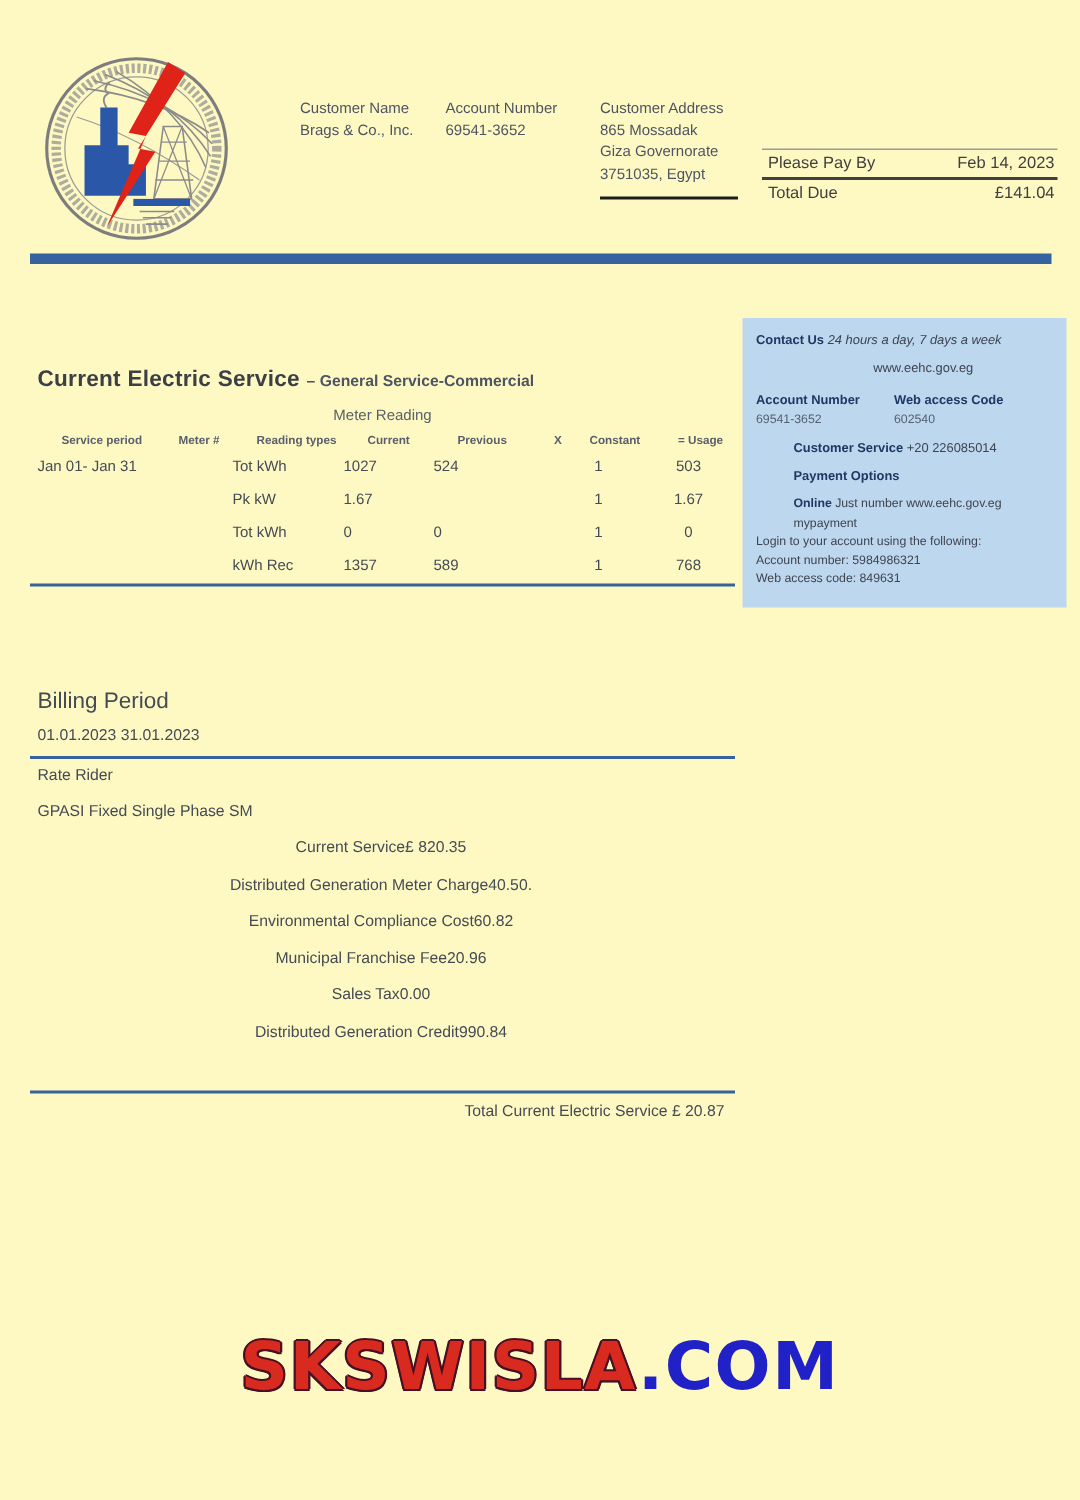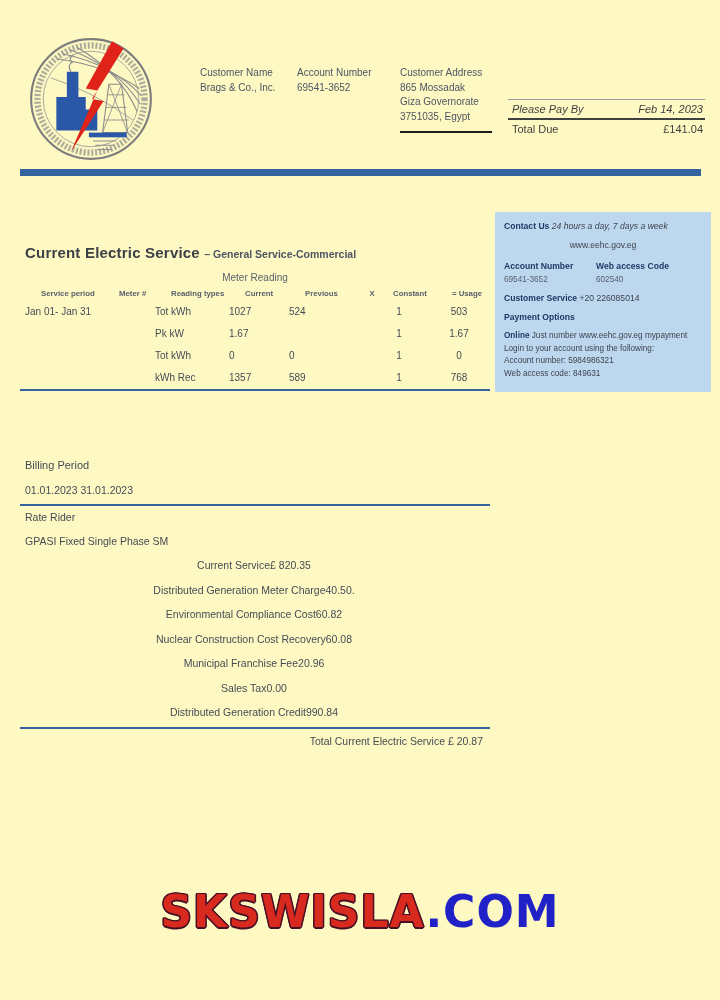--- a/index.html
+++ b/index.html
@@ -18,36 +18,36 @@
 
   .info-col { position: absolute; top: 66px; font-size: 10px; color: #4d5564; line-height: 14.5px; }
   .info-col .lbl { color: #4d5564; }
   .col-name { left: 200px; width: 94px; }
   .col-account { left: 297px; width: 98px; }
   .col-address { left: 400px; width: 94px; }
   .address-underline { position: absolute; left: 400px; top: 131px; width: 92px; height: 2px; background: #1c1c1c; }
 
   .paybox { position: absolute; left: 508px; top: 99px; width: 197px; font-size: 11px; color: #404040; }
   .paybox .row { display: flex; justify-content: space-between; padding: 3px 2px 3px 4px; }
-  .paybox .row1 { border-top: 1px solid #9a9a9a; border-bottom: 2px solid #404040; font-style: italic; }
+  .paybox .row1 { border-top: 1px solid #9a9a9a; border-bottom: 2px solid #404040; }
 
   .bluebar { position: absolute; left: 20px; top: 169px; width: 681px; height: 7px; background: #3563A0; }
 
   
   .contactbox {
     position: absolute; left: 495px; top: 212px; width: 216px;
     background: #BDD7EE; padding: 8px 9px 12px 9px;
     font-size: 8.6px; color: #3d4450; line-height: 13px;
   }
   .contactbox .b { font-weight: bold; color: #1F3864; }
   .contactbox .i { font-style: italic; }
   .contactbox .center { text-align: center; }
   .contactbox .pair { display: flex; }
   .contactbox .pair > span:first-child { width: 92px; }
-  .contactbox .gap-s { margin-top: 6px; }
+  .contactbox .gap-s { margin-top: 6px; margin-left: 25px; }
   .contactbox .gap-m { margin-top: 8px; }
   .contactbox .val { color: #55606e; font-size: 8.2px; }
   .contactbox .small { font-size: 8.2px; line-height: 12.5px; }
 
   
   .svc-title { position: absolute; left: 25px; top: 244px; color: #3b3f46; }
   .svc-title .main { font-size: 15px; font-weight: bold; letter-spacing: 0.2px; }
   .svc-title .suffix { font-size: 10.5px; font-weight: bold; color: #4d5564; }
 
   .meter-reading-lbl { position: absolute; left: 25px; top: 272px; width: 460px; text-align: center; font-size: 10px; color: #595f6b; }
@@ -55,21 +55,21 @@
   .meter-table { position: absolute; left: 25px; top: 289px; width: 460px; display: grid;
     grid-template-columns: 78px 52px 74px 60px 62px 26px 56px 52px; }
   .meter-table .h { font-size: 7.8px; font-weight: bold; color: #595f6b; padding-bottom: 8px; margin-left: 16px; }
   .meter-table .cell { font-size: 10px; color: #454b55; padding-bottom: 11px; }
   .meter-table .a-c { text-align: center; }
   .meter-table .a-r { text-align: center; }
   .meter-table .pr { padding-right: 12px; }
   .table-endline { position: absolute; left: 20px; top: 389px; width: 470px; height: 2px; background: #3563A0; }
 
   
-  .billing-lbl { position: absolute; left: 25px; top: 459px; font-size: 11px; color: #454b55; }
+  .billing-lbl { position: absolute; left: 25px; top: 459px; font-size: 15px; color: #454b55; }
   .billing-val { position: absolute; left: 25px; top: 484px; font-size: 10.5px; color: #454b55; }
   .billing-line { position: absolute; left: 20px; top: 504px; width: 470px; height: 2px; background: #3563A0; }
   .raterider-lbl { position: absolute; left: 25px; top: 511px; font-size: 10.5px; color: #454b55; }
   .rateplan-lbl { position: absolute; left: 25px; top: 535px; font-size: 10.5px; color: #454b55; }
 
   .charges { position: absolute; left: 25px; top: 559px; width: 458px; }
   .charge-row { display: flex; justify-content: center; height: 24.5px; font-size: 10.5px; color: #454b55; }
   .charges-endline { position: absolute; left: 20px; top: 727px; width: 470px; height: 2px; background: #3563A0; }
   .total-row { position: absolute; left: 25px; top: 735px; width: 458px; text-align: right; font-size: 10.5px; color: #454b55; }
 
@@ -242,24 +242,20 @@
     </div>
     <div class="charge-row">
       <span>Distributed Generation Meter Charge</span>
       <span>40.50.</span>
     </div>
     <div class="charge-row">
       <span>Environmental Compliance Cost</span>
       <span>60.82</span>
     </div>
     <div class="charge-row">
-      <span>Nuclear Construction Cost Recovery</span>
-      <span>60.08</span>
-    </div>
-    <div class="charge-row">
       <span>Municipal Franchise Fee</span>
       <span>20.96</span>
     </div>
     <div class="charge-row">
       <span>Sales Tax</span>
       <span>0.00</span>
     </div>
     <div class="charge-row">
       <span>Distributed Generation Credit</span>
       <span>990.84</span>

